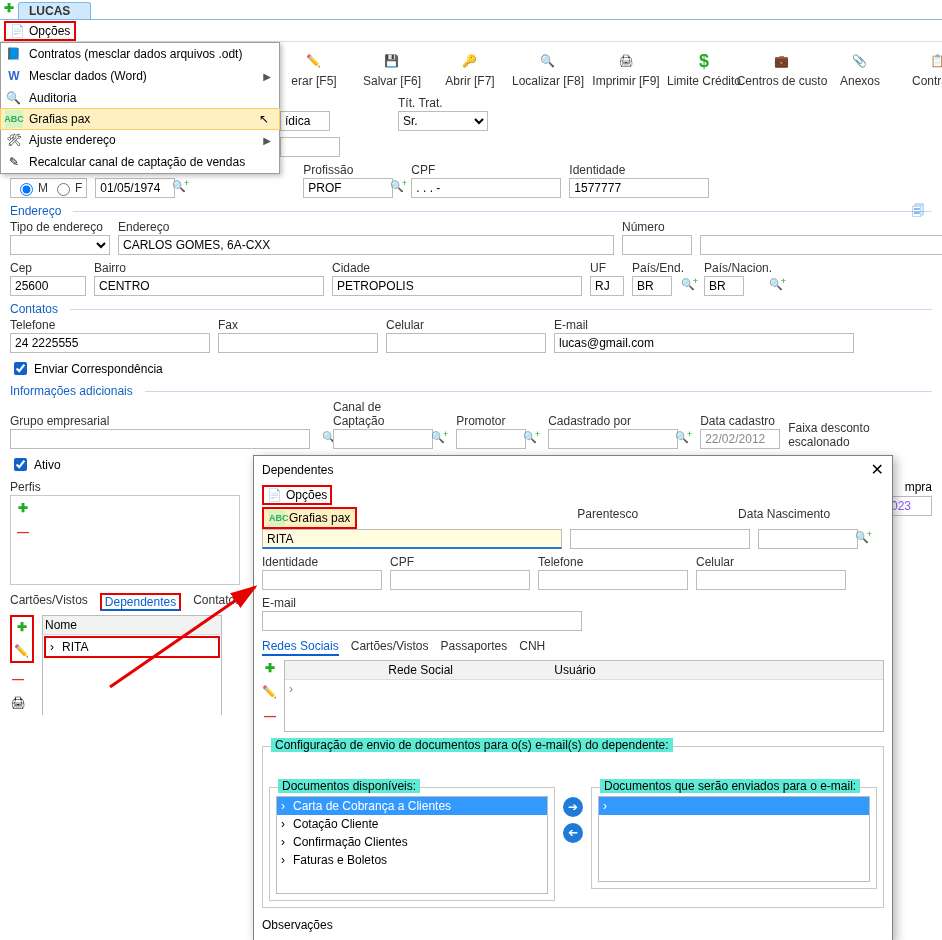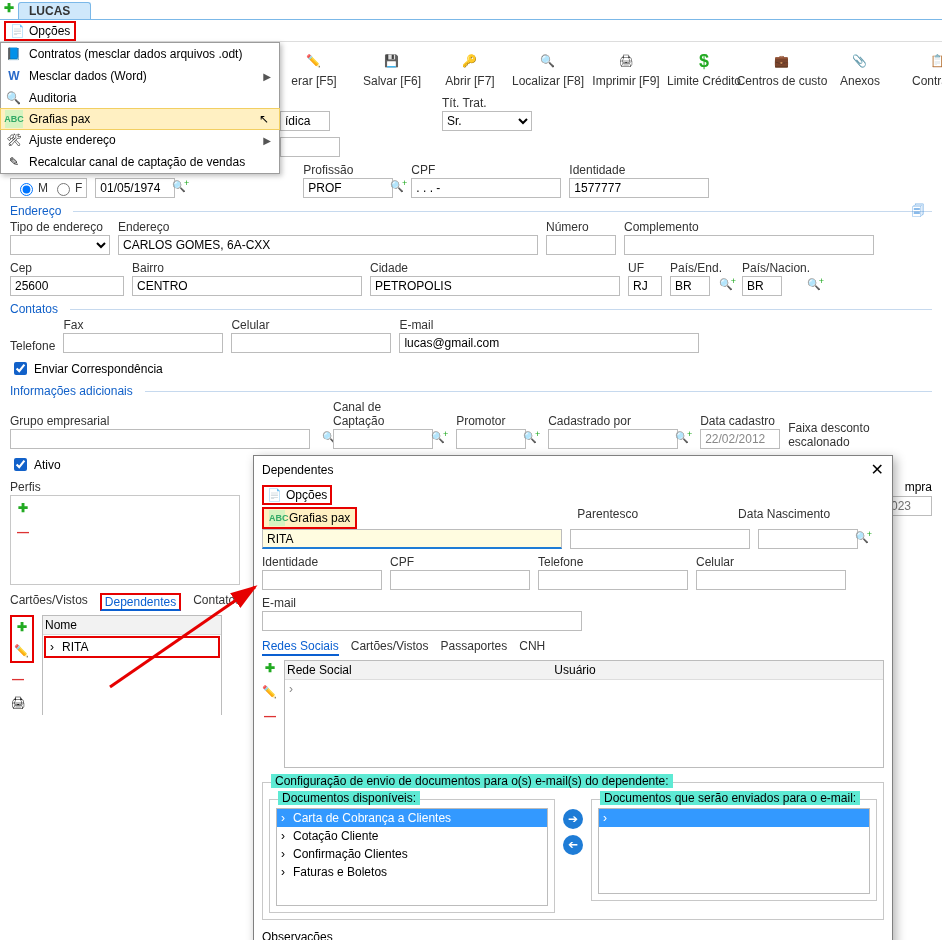--- a/index.html
+++ b/index.html
@@ -139,21 +139,21 @@
     </div>
 </div>
 
 <div class="form-area">
   <span class="copy-ico">🗐</span>
 
   <div class="row">
     <div class="field" style="margin-left:270px;">
       <input type="text" style="width: 50px;" value="ídica">
     </div>
-    <div class="field" style="margin-left:104px;">
+    <div class="field" style="margin-left:60px;">
       <label>Tít. Trat.</label>
       <select style="width:90px"><option>Sr.</option></select>
     </div>
   </div>
 
   <div class="row" style="margin-left:270px;">
     <input type="text" style="width: 60px;">
   </div>
 
   <div class="row">
@@ -186,35 +186,34 @@
   </div>
 
   <div class="section-title">Endereço</div>
   <div class="row">
     <div class="field">
         <label>Tipo de endereço</label>
         <select style="width:100px"></select>
       </div>
     <div class="field" style="flex:1;">
         <label>Endereço</label>
-        <input type="text" style="width: 420px;" value="CARLOS GOMES, 6A-CXX">
+        <input type="text" style="width: 496px;" value="CARLOS GOMES, 6A-CXX">
       </div>
     <div class="field">
         <label>Número</label>
         <input type="text" style="width: 70px;">
       </div>
     <div class="field" style="flex:1;">
-        <label>Complemento</label>
         <input type="text" style="width: 250px;">
       </div>
   </div>
   <div class="row">
     <div class="field">
         <label>Cep</label>
-        <input type="text" style="width: 114px;" value="25600">
+        <input type="text" style="width: 76px;" value="25600">
       </div>
     <div class="field">
         <label>Bairro</label>
         <input type="text" style="width: 230px;" value="CENTRO">
       </div>
     <div class="field">
         <label>Cidade</label>
         <input type="text" style="width: 250px;" value="PETROPOLIS">
       </div>
     <div class="field">
@@ -228,20 +227,21 @@
     <div class="field" style="margin-left:12px;">
         <label>País/Nacion.</label>
         <div class="lookup-wrap"><input type="text" style="width: 40px;" value="BR"><span class="lookup-ic">🔍<span class="pl">+</span></span></div>
       </div>
   </div>
 
   <div class="section-title">Contatos</div>
   <div class="row">
     <div class="field">
         <label>Telefone</label>
+        <input type="text" style="width: 200px;" value="24 2225555">
       </div>
     <div class="field">
         <label>Fax</label>
         <input type="text" style="width: 160px;">
       </div>
     <div class="field">
         <label>Celular</label>
         <input type="text" style="width: 160px;">
       </div>
     <div class="field" style="flex:1;">
@@ -295,21 +295,21 @@
       <label>Perfis</label>
       <div class="perfis-box">
         <div class="perfis-ctrl">
           <span class="mini-ico" style="color:#2a2;font-weight:bold">✚</span>
           <span class="mini-ico" style="color:#d33;font-weight:bold">—</span>
         </div>
       </div>
     </div>
     <div style="margin-left:auto;display:flex;flex-direction:column;align-items:flex-end;gap:2px;">
       <span>mpra</span>
-      <input type="text" readonly="" style="width: 46px; color: #737373;" value="023">
+      <input type="text" readonly="" style="width: 46px; color: #8b5cf6;" value="023">
     </div>
   </div>
 
   <div class="tabsub">
     <span>Cartões/Vistos</span>
     <span class="active red-box" style="padding:0 3px;">Dependentes</span>
     <span>Contatos</span>
     <span>E</span>
   </div>
 
@@ -398,32 +398,32 @@
       <span>Cartões/Vistos</span>
       <span>Passaportes</span>
       <span>CNH</span>
     </div>
     <div style="display:flex;gap:6px;">
       <div class="perfis-ctrl">
         <span class="mini-ico" style="color:#2a2;font-weight:bold">✚</span>
         <span class="mini-ico">✏️</span>
         <span class="mini-ico" style="color:#d33;font-weight:bold">—</span>
       </div>
-      <div class="list-box" style="flex:1;height:108px;">
+      <div class="list-box" style="flex:1;height:72px;text-align:center;">
         <div class="hdr">
           <span style="width:45%">Rede Social</span>
           <span>Usuário</span>
         </div>
         <div class="row-item" style="color:#888;"></div>
       </div>
     </div>
 
     <div class="fs">
       <span class="lg">Configuração de envio de documentos para o(s) e-mail(s) do dependente:</span>
-      <div style="display:flex;gap:8px;align-items:flex-start;">
+      <div style="display:flex;gap:8px;align-items:flex-start;margin-top:24px;">
         <div class="fs" style="flex:1;margin-top:8px;">
           <span class="lg">Documentos disponíveis:</span>
           <div class="list-box" style="height:98px;overflow:hidden;">
             <div class="row-item sel">Carta de Cobrança a Clientes</div>
             <div class="row-item" style="padding-left:16px;">Cotação Cliente</div>
             <div class="row-item" style="padding-left:16px;">Confirmação Clientes</div>
             <div class="row-item" style="padding-left:16px;">Faturas e Boletos</div>
           </div>
         </div>
         <div style="display:flex;flex-direction:column;gap:6px;margin-top:18px;">

